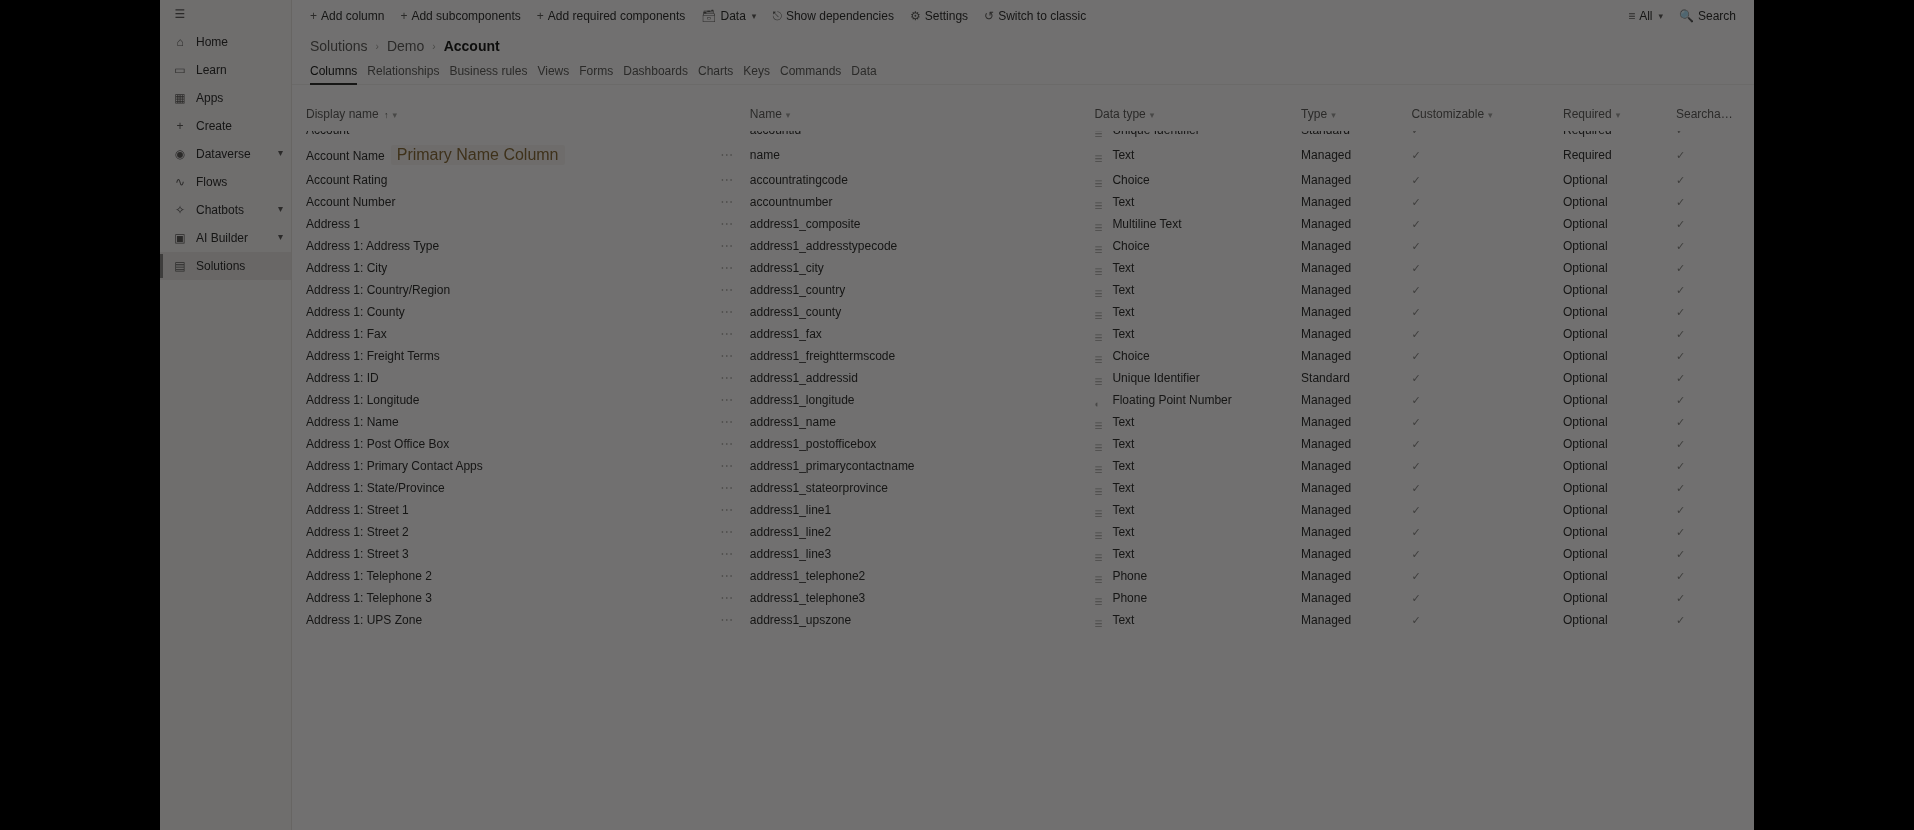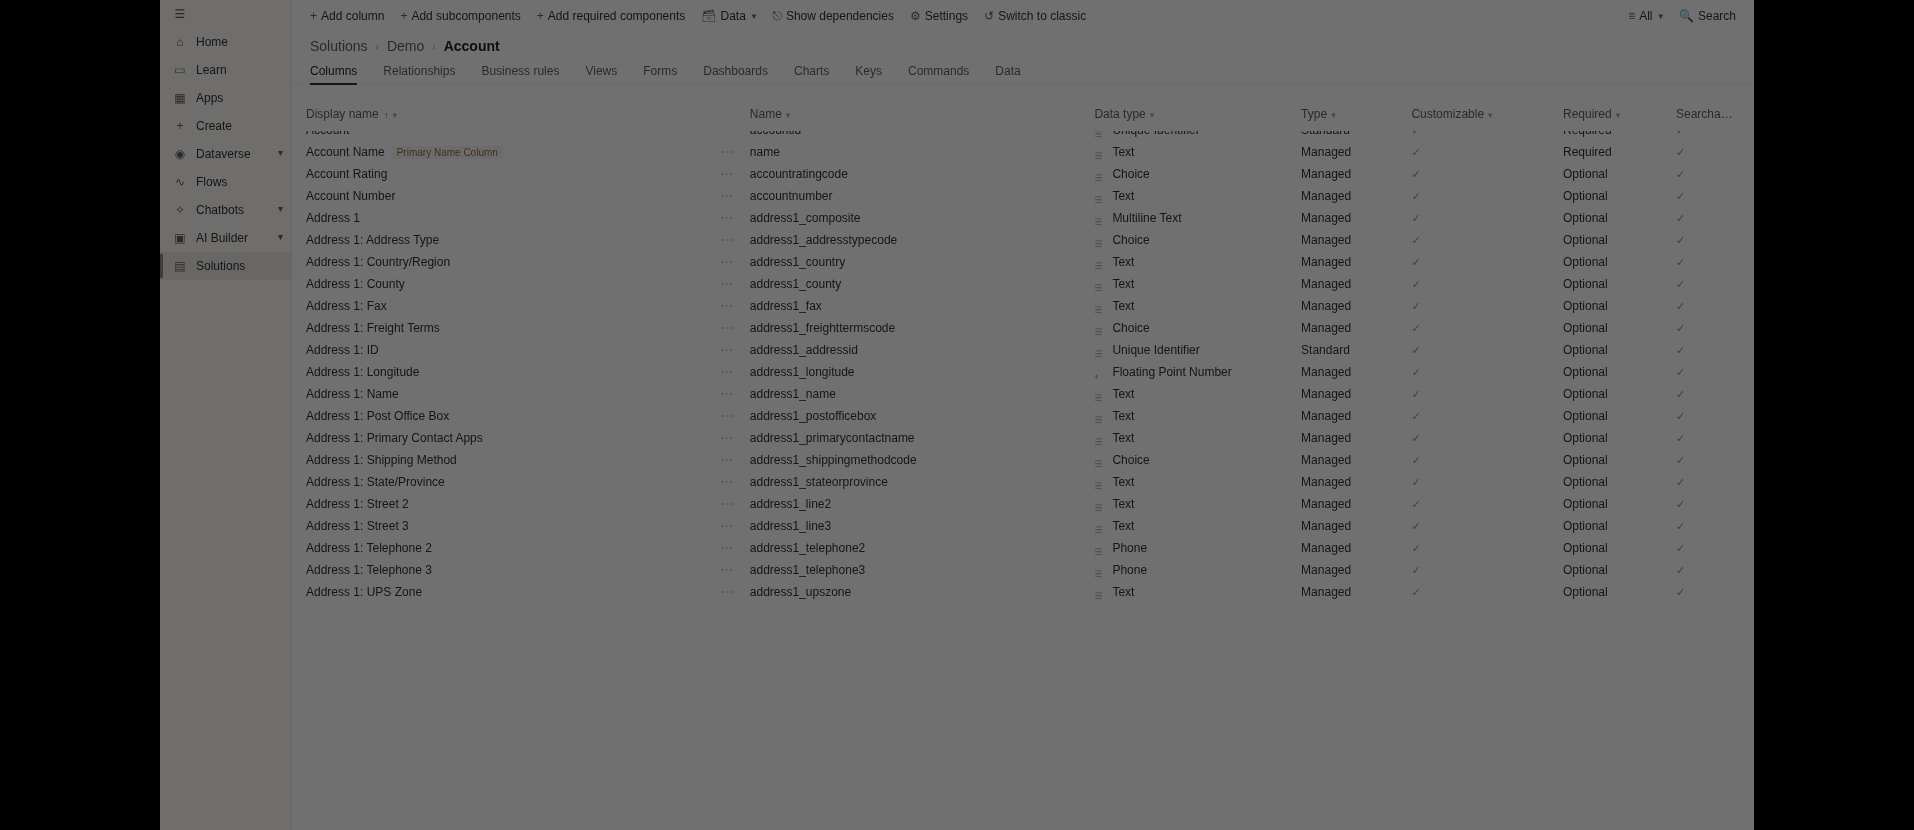--- a/index.html
+++ b/index.html
@@ -30,21 +30,21 @@
 .cmdbar .cmd .icon { font-size: 12px; color: #605e5c; }
 .cmdbar .spacer { flex: 1; }
 .cmdbar .chev-small { font-size: 9px; color: #605e5c; margin-left: 2px; }
 
 
 .breadcrumb { padding: 6px 18px 2px; font-size: 14px; display: flex; align-items: center; gap: 4px; color: #605e5c; }
 .breadcrumb .sep { font-size: 10px; color: #a19f9d; margin: 0 4px; }
 .breadcrumb .current { font-weight: 600; color: #201f1e; }
 
 
-.tabs { display: flex; gap: 26px; padding: 4px 18px 0; font-size: 12px; color: #605e5c; border-bottom: 1px solid #edebe9; }
+.tabs { display: flex; gap: 10px; padding: 4px 18px 0; font-size: 12px; color: #605e5c; border-bottom: 1px solid #edebe9; }
 .tabs .tab { padding: 4px 0 6px; cursor: pointer; position: relative; }
 .tabs .tab.active { color: #201f1e; }
 .tabs .tab.active::after { content:""; position:absolute; left:0; right:0; bottom:-1px; height:2px; background:#323130; }
 
 
 .table-area { flex: 1; overflow: auto; padding: 0 6px; }
 table { width: 100%; border-collapse: collapse; table-layout: fixed; }
 th, td { font-size: 12px; text-align: left; padding: 4px 8px; border-bottom: 0; color: #323130; height: 22px; white-space: nowrap; overflow: hidden; text-overflow: ellipsis; }
 thead th { color: #605e5c; font-weight: 400; position: sticky; top: 12px; background: #faf9f8; height: 34px; }
 thead th .sort { font-size: 9px; margin-left: 2px; }
@@ -57,21 +57,21 @@
 .col-typegroup { width: 80px; }
 .col-custom { width: 110px; }
 .col-req { width: 82px; }
 .col-search { width: 58px; }
 
 .dots { color: #a19f9d; font-size: 13px; cursor: pointer; text-align: center; display: inline-block; width: 100%; line-height: 1; }
 .type-icon { display:inline-block; width:14px; height:10px; margin-right:4px; vertical-align:middle; }
 .type-icon::before { content:"☰"; font-size:9px; color:#a19f9d; }
 .type-icon.float::before { content:"◐"; }
 .check { color: #8a8886; font-size: 11px; }
-.badge { display:inline-block; font-size:10px; padding:1px 6px; border-radius:2px; background:#f3f0ee; color:#8a6d3b; margin-left:6px; }
+.badge { display:inline-block; font-size:16px; padding:1px 6px; border-radius:2px; background:#f3f0ee; color:#8a6d3b; margin-left:6px; }
 
 
 .glyph { font-family: "Segoe UI Symbol", Arial; }
 </style>
 </head>
 <body>
 
 <div class="app-wrap">
 
   <div class="sidebar">
@@ -265,20 +265,30 @@
               <td>Address 1: Address Type</td>
               <td><span class="dots glyph">⋯</span></td>
               <td>address1_addresstypecode</td>
               <td><span class="type-icon"></span>Choice</td>
               <td>Managed</td>
               <td><span class="check glyph">✓</span></td>
               <td>Optional</td>
               <td><span class="check glyph">✓</span></td>
             </tr>
             <tr>
+              <td>Address 1: City</td>
+              <td><span class="dots glyph">⋯</span></td>
+              <td>address1_city</td>
+              <td><span class="type-icon"></span>Text</td>
+              <td>Managed</td>
+              <td><span class="check glyph">✓</span></td>
+              <td>Optional</td>
+              <td><span class="check glyph">✓</span></td>
+            </tr>
+            <tr>
               <td>Address 1: Country/Region</td>
               <td><span class="dots glyph">⋯</span></td>
               <td>address1_country</td>
               <td><span class="type-icon"></span>Text</td>
               <td>Managed</td>
               <td><span class="check glyph">✓</span></td>
               <td>Optional</td>
               <td><span class="check glyph">✓</span></td>
             </tr>
             <tr>
@@ -355,33 +365,33 @@
               <td>Address 1: Primary Contact Apps</td>
               <td><span class="dots glyph">⋯</span></td>
               <td>address1_primarycontactname</td>
               <td><span class="type-icon"></span>Text</td>
               <td>Managed</td>
               <td><span class="check glyph">✓</span></td>
               <td>Optional</td>
               <td><span class="check glyph">✓</span></td>
             </tr>
             <tr>
-              <td>Address 1: Shipping Method</td>
-              <td><span class="dots glyph">⋯</span></td>
-              <td>address1_shippingmethodcode</td>
-              <td><span class="type-icon"></span>Choice</td>
-              <td>Managed</td>
-              <td><span class="check glyph">✓</span></td>
-              <td>Optional</td>
-              <td><span class="check glyph">✓</span></td>
-            </tr>
-            <tr>
               <td>Address 1: State/Province</td>
               <td><span class="dots glyph">⋯</span></td>
               <td>address1_stateorprovince</td>
+              <td><span class="type-icon"></span>Text</td>
+              <td>Managed</td>
+              <td><span class="check glyph">✓</span></td>
+              <td>Optional</td>
+              <td><span class="check glyph">✓</span></td>
+            </tr>
+            <tr>
+              <td>Address 1: Street 1</td>
+              <td><span class="dots glyph">⋯</span></td>
+              <td>address1_line1</td>
               <td><span class="type-icon"></span>Text</td>
               <td>Managed</td>
               <td><span class="check glyph">✓</span></td>
               <td>Optional</td>
               <td><span class="check glyph">✓</span></td>
             </tr>
             <tr>
               <td>Address 1: Street 2</td>
               <td><span class="dots glyph">⋯</span></td>
               <td>address1_line2</td>

